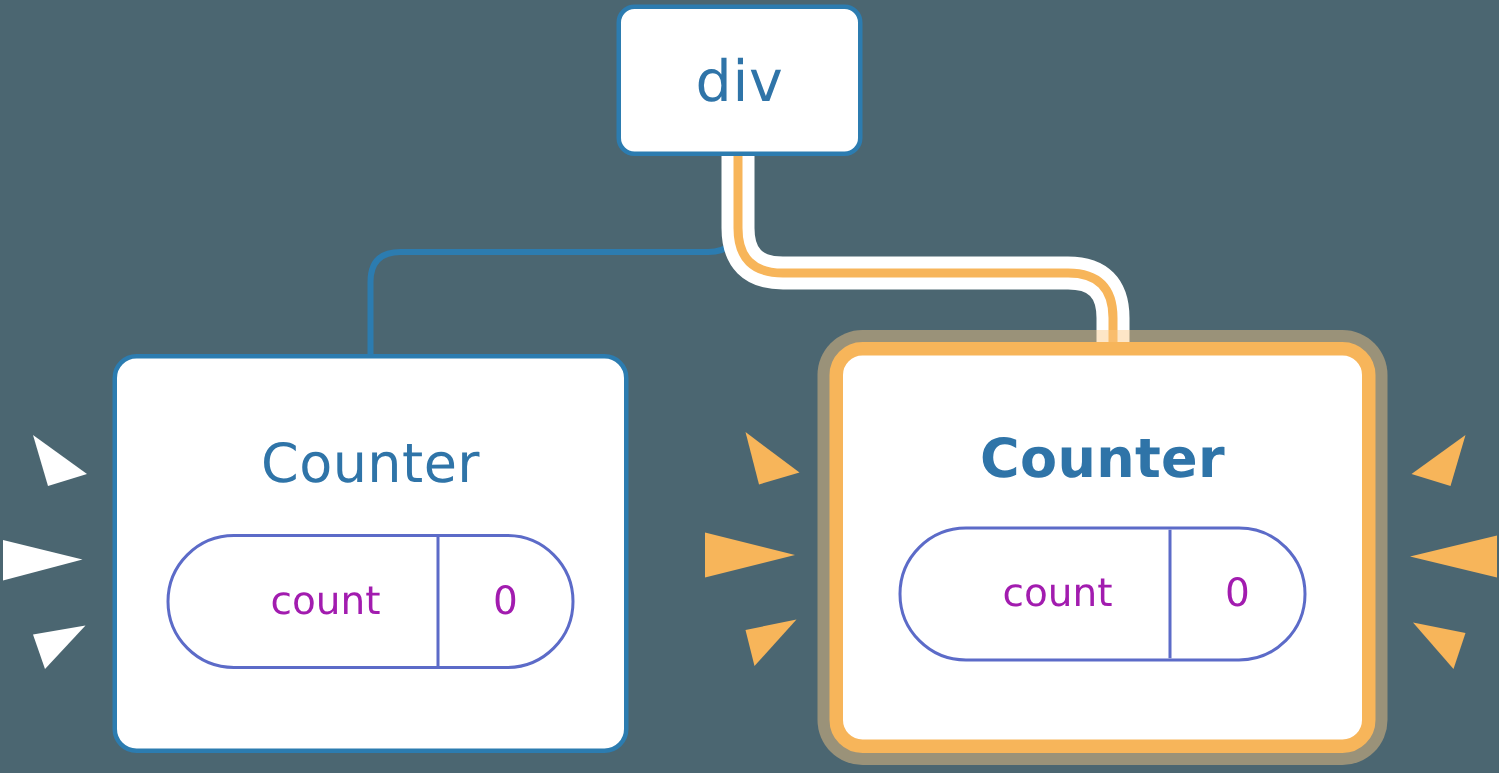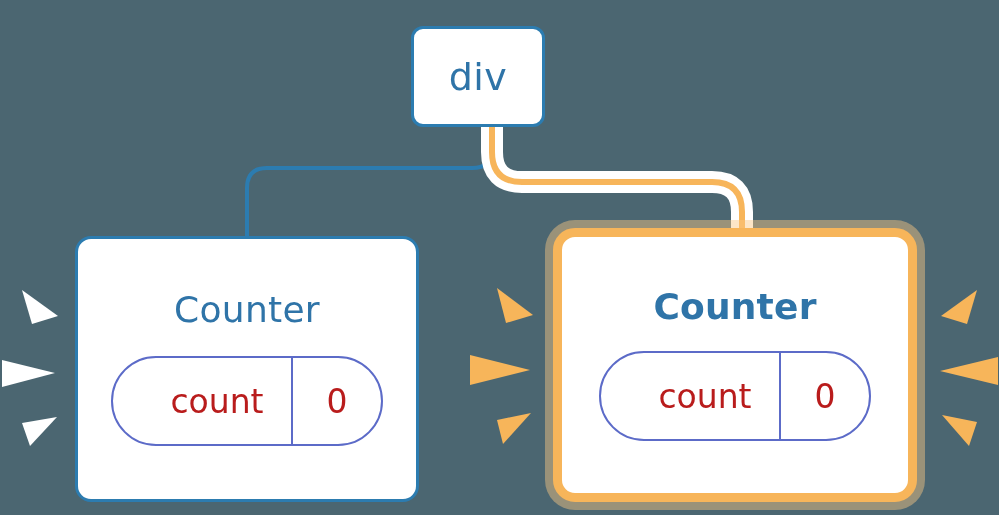--- a/index.html
+++ b/index.html
@@ -38,26 +38,25 @@
     background: #ffffff;
     box-sizing: border-box;
     display: flex;
     flex-direction: column;
     align-items: center;
     justify-content: center;
   }
   .node-div {
     left: 411px;
     top: 3px;
-    width: 134px;
+    width: 164px;
     height: 101px;
     border: 3px solid #2c7cb0;
     border-radius: 12px;
     z-index: 6;
-    margin-top: 23px;
   }
   .node-div .node-title {
     font-size: 38px;
     color: #2f74a8;
     font-weight: 400;
     letter-spacing: 0.5px;
     line-height: 1;
   }
 
   .node-counter-left {
@@ -104,22 +103,22 @@
     border: 2px solid #5c6bc8;
     border-radius: 999px;
     height: 86px;
     overflow: hidden;
     background: #ffffff;
   }
   .pill-key, .pill-val {
     display: flex;
     align-items: center;
     justify-content: center;
-    color: #b91c1c;
-    font-size: 33px;
+    color: #a21caf;
+    font-size: 26px;
     line-height: 1;
   }
   .pill-key {
     padding: 0 26px 0 44px;
   }
   .pill-val {
     border-left: 2px solid #5c6bc8;
     padding: 0 34px 0 28px;
     min-width: 34px;
   }

